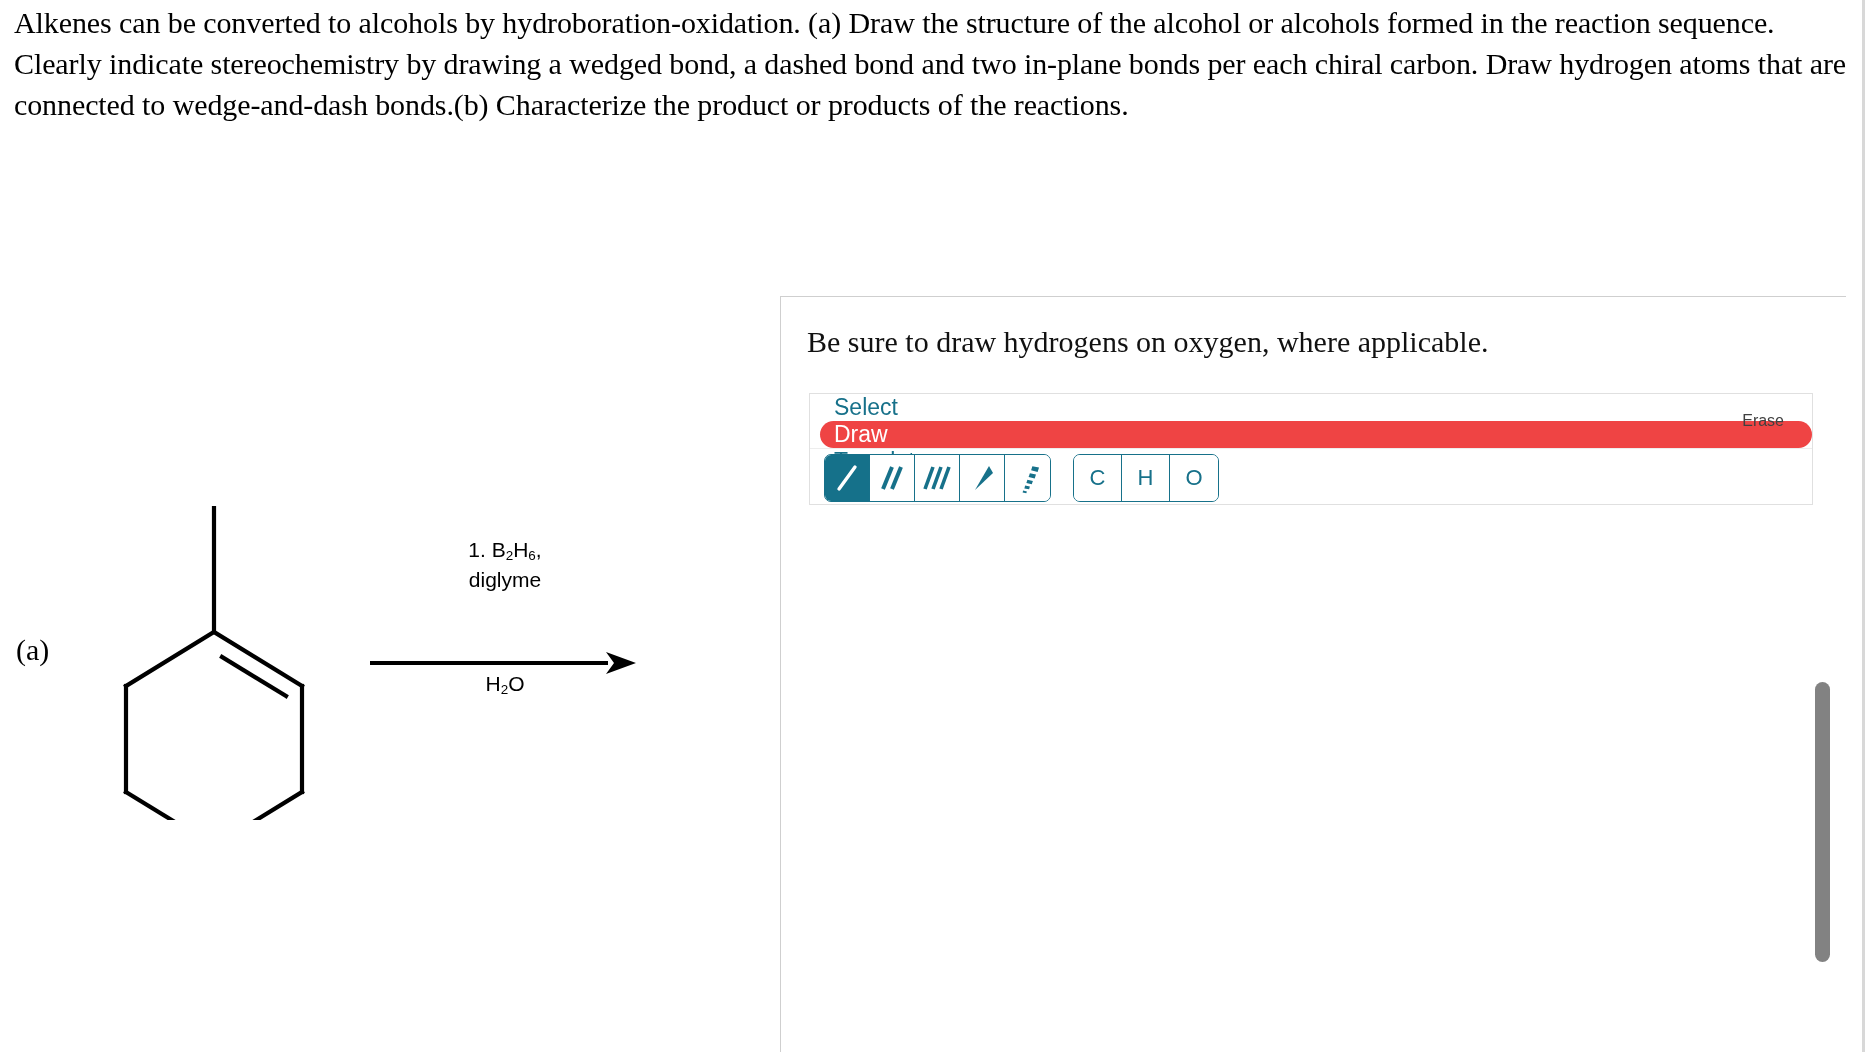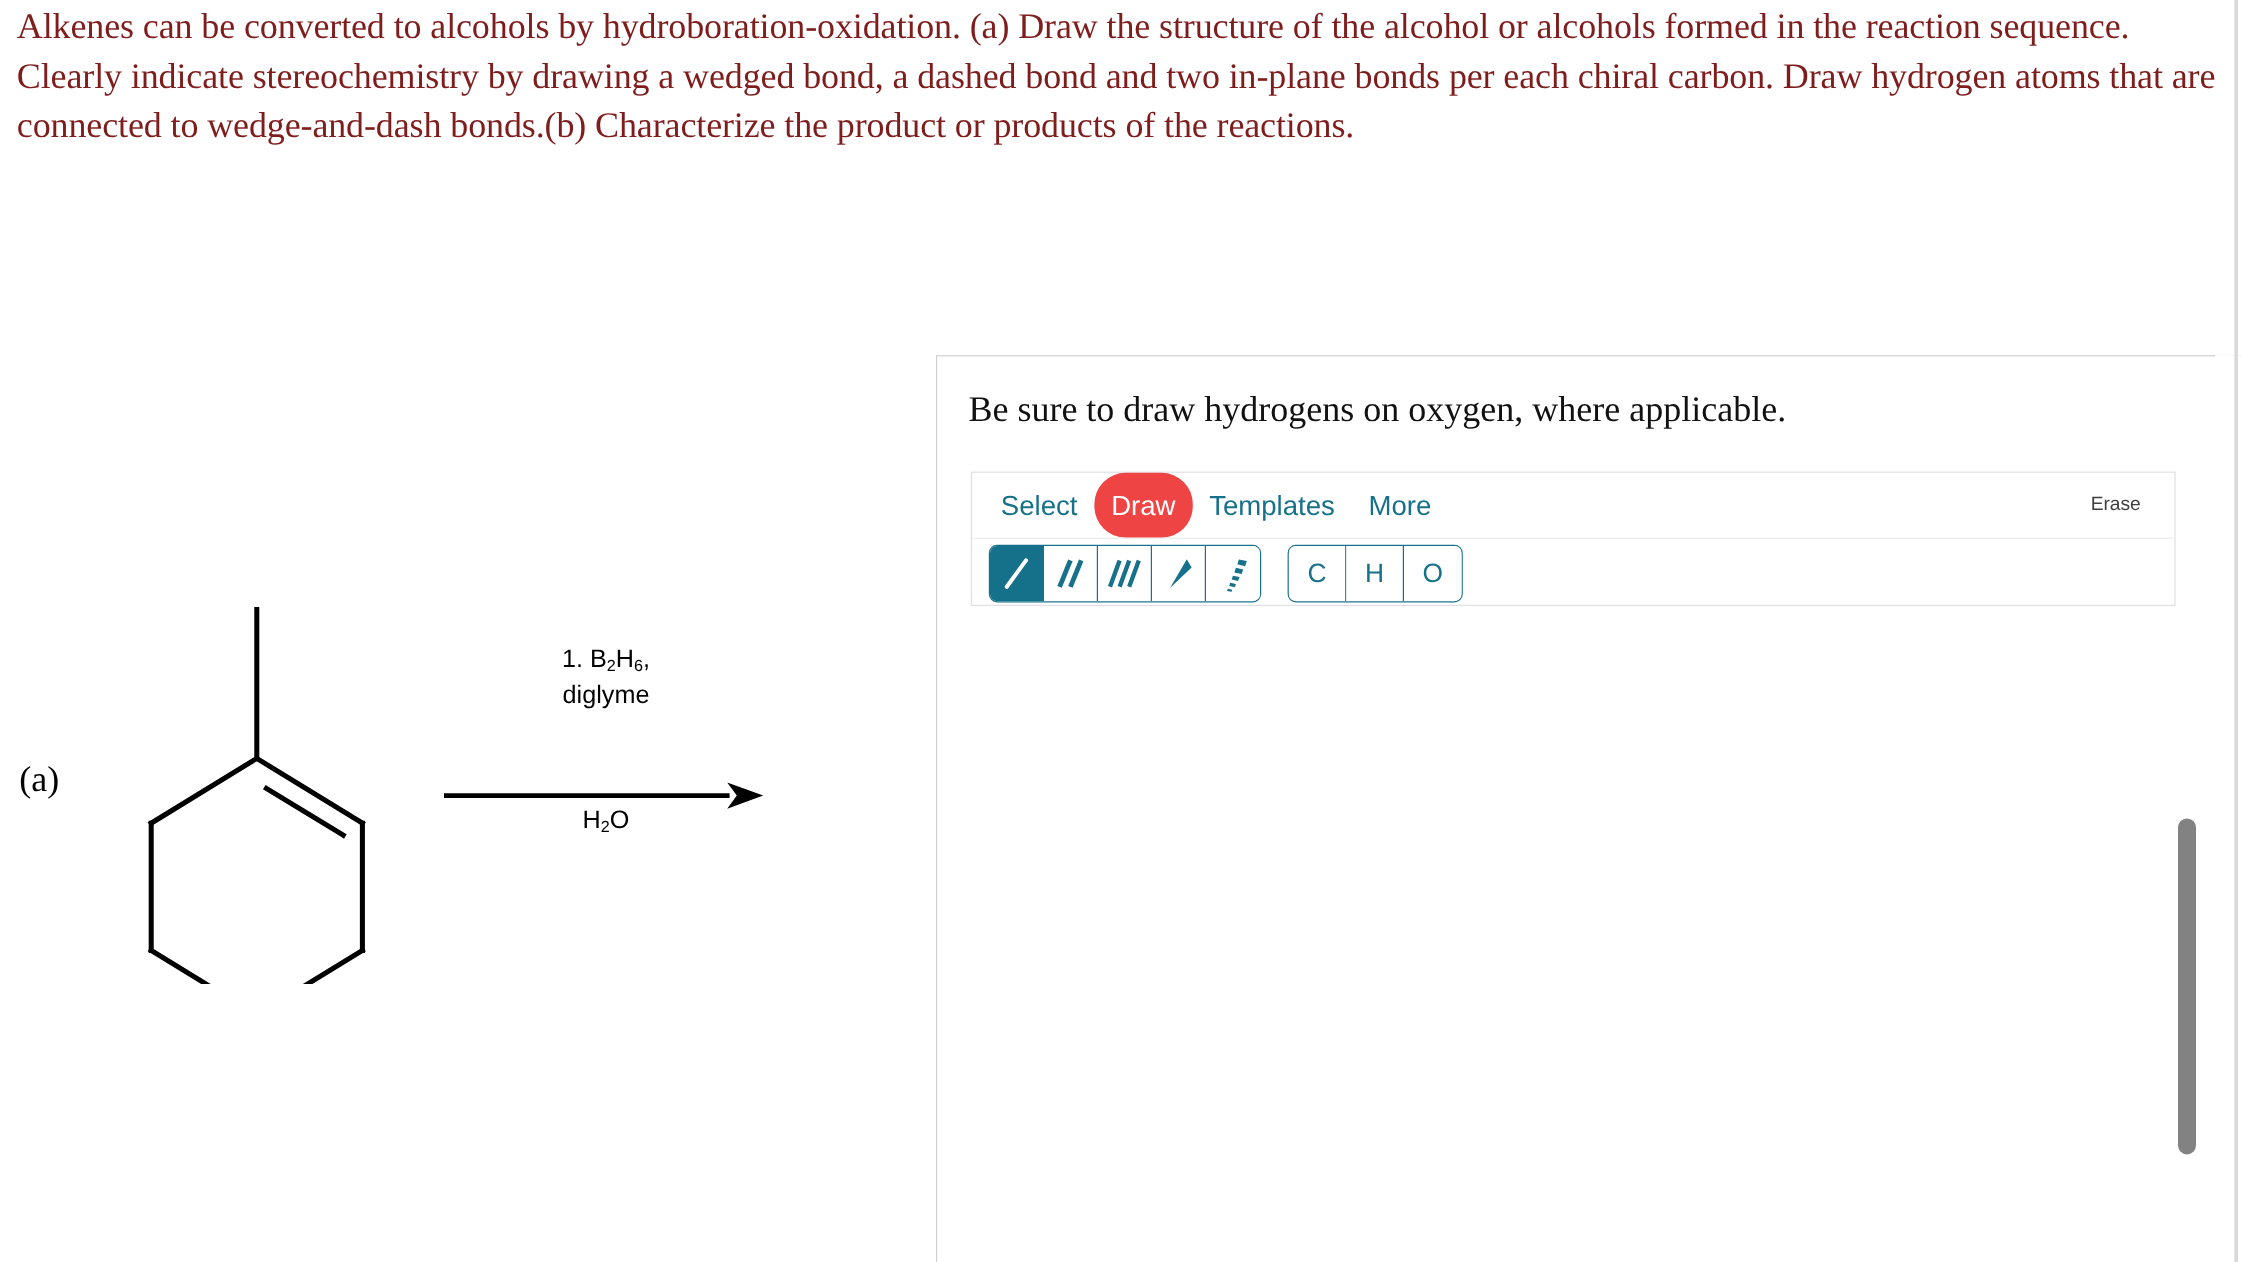--- a/index.html
+++ b/index.html
@@ -18,21 +18,21 @@
 
   
   #question-text {
     position: absolute;
     left: 14px;
     top: 2px;
     width: 1846px;
     font-family: "Liberation Serif", serif;
     font-size: 30px;
     line-height: 1.37;
-    color: #7f1d1d;
+    color: #000000;
     letter-spacing: -0.1px;
   }
 
   
   #reaction-area {
     position: absolute;
     left: 0px;
     top: 490px;
     width: 660px;
     height: 420px;
@@ -109,20 +109,21 @@
     background: #fff;
   }
   
   #tab-row {
     position: relative;
     height: 54px;
     border-bottom: 1px solid #ededed;
     display: flex;
     align-items: stretch;
     padding-left: 10px;
+    flex-direction: column;
   }
   .tab-item {
     display: flex;
     align-items: center;
     padding: 0 14px;
     font-family: "Liberation Sans", sans-serif;
     font-size: 23px;
     color: #17718a;
     cursor: pointer;
     user-select: none;

